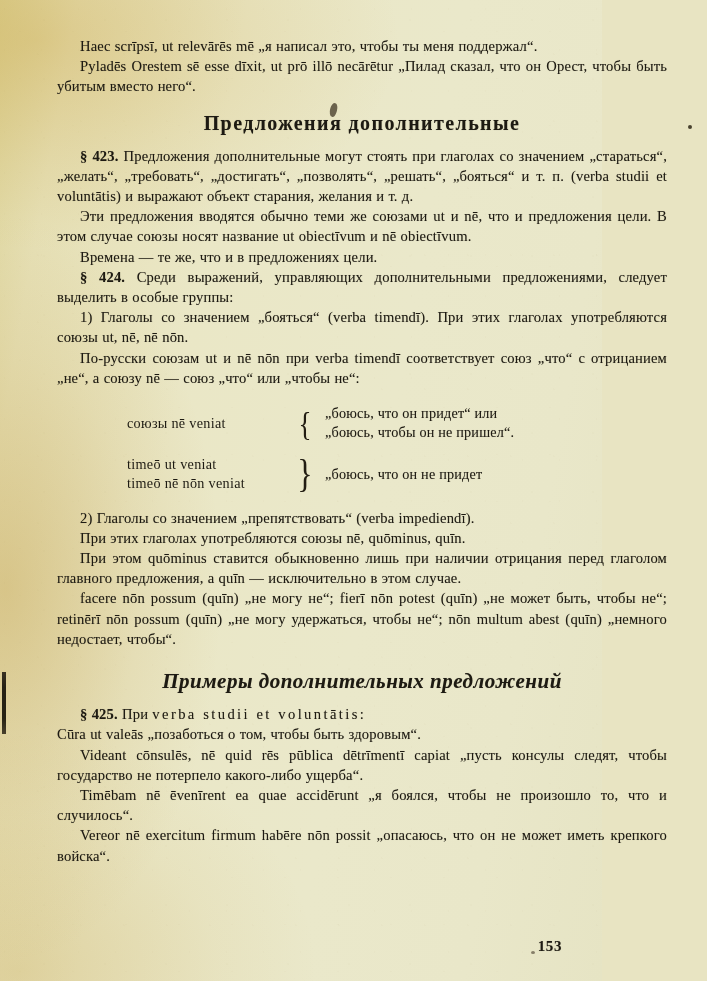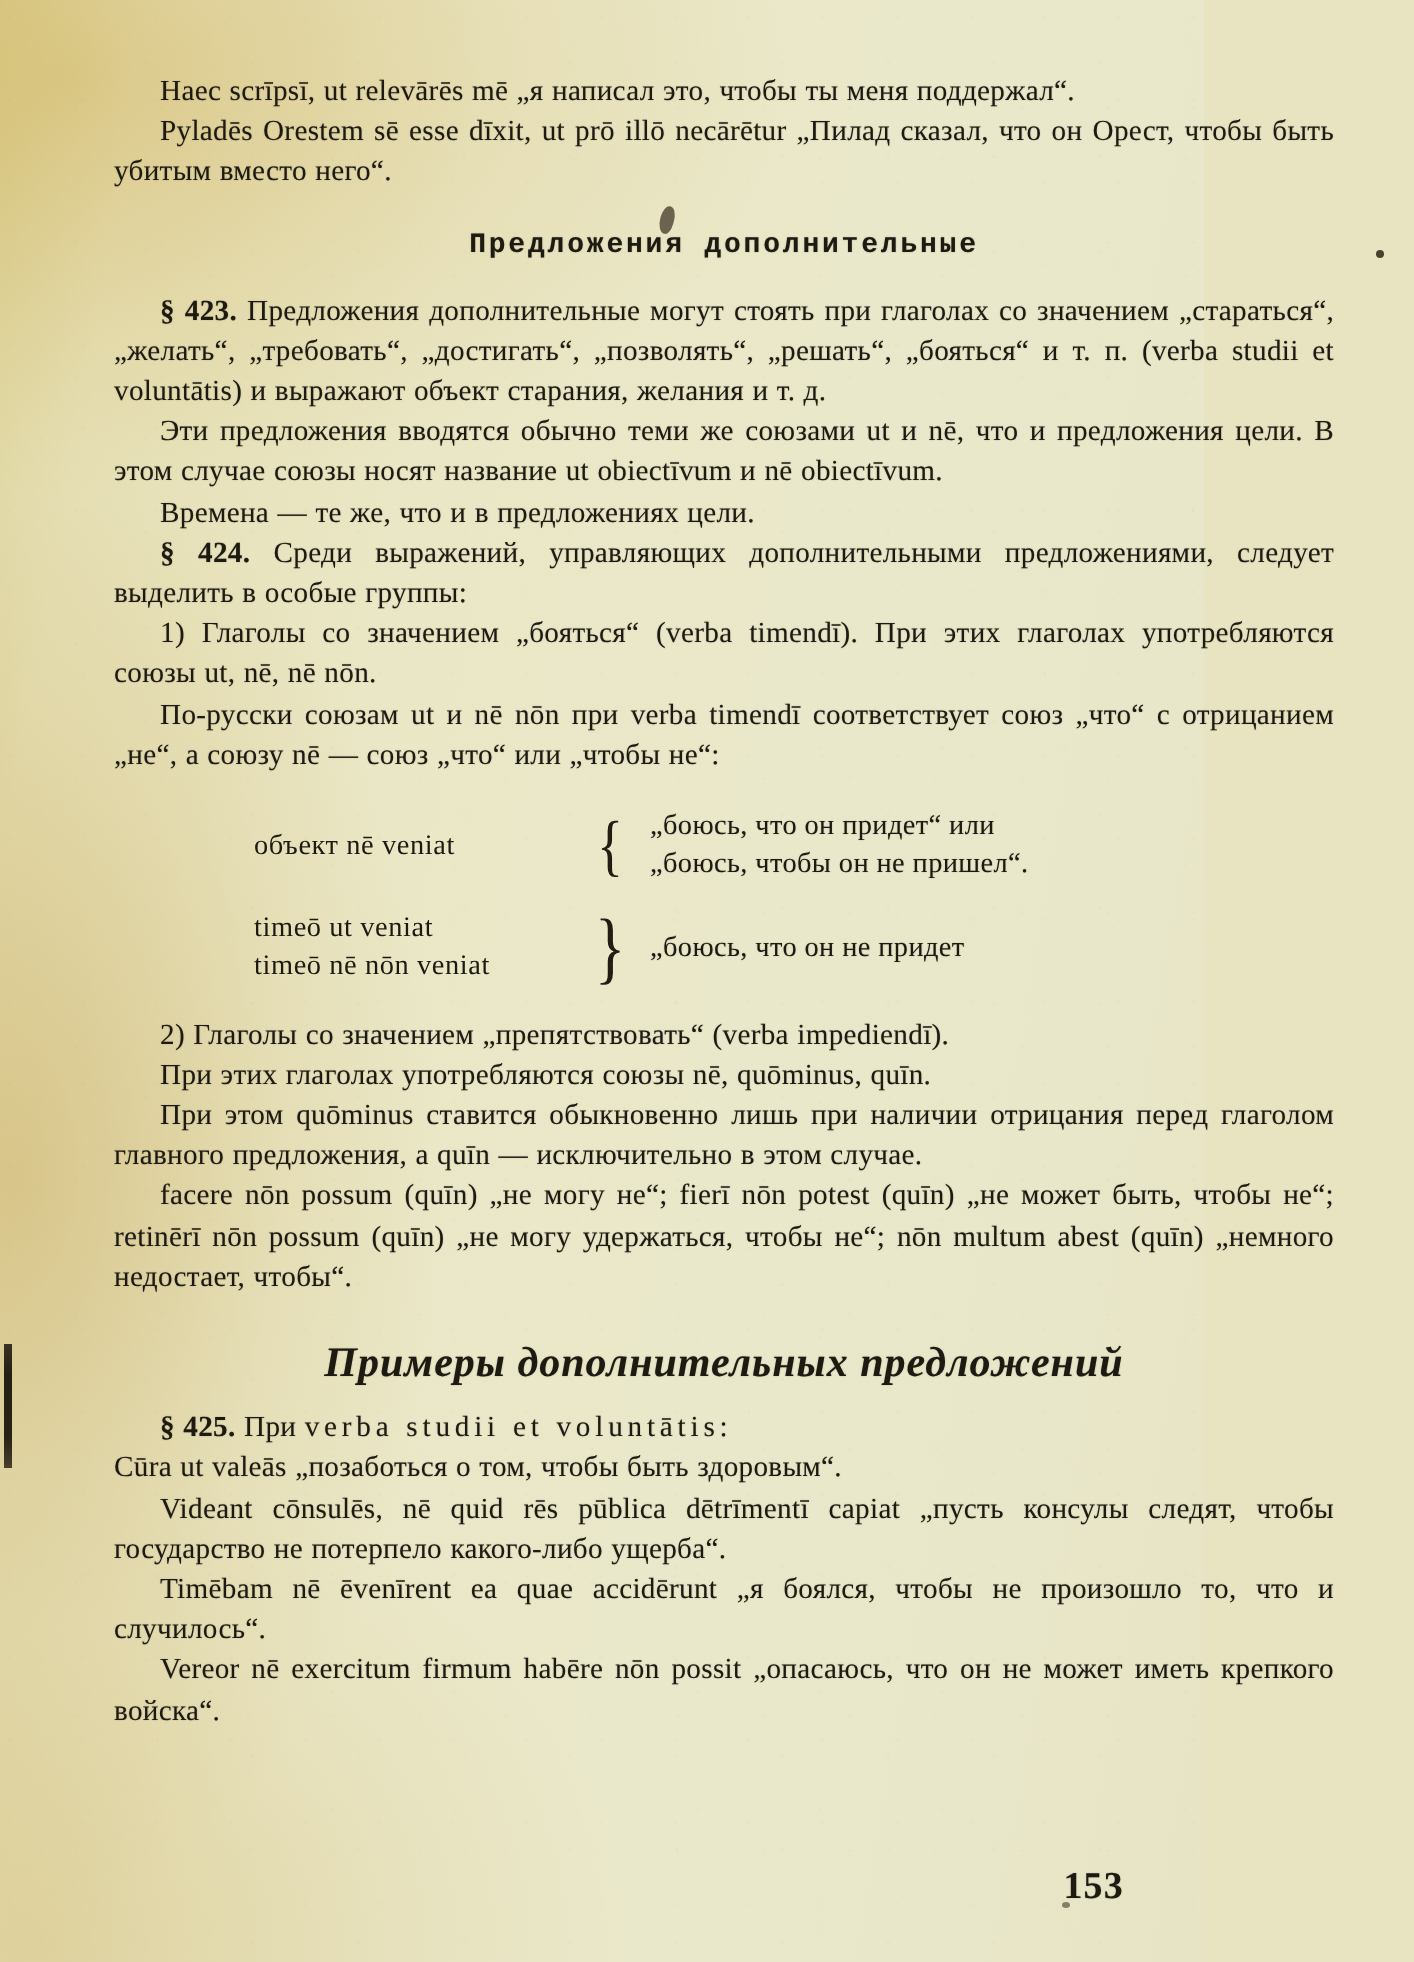--- a/index.html
+++ b/index.html
@@ -85,28 +85,27 @@
     line-height: 20.2px;
     text-align: justify;
     text-indent: 23px;
     letter-spacing: .15px;
     word-spacing: .4px;
     text-shadow: 0 0 .7px rgba(35,30,18,.30);
   }
   .para.noindent { text-indent: 0; }
 
   .sec-head {
-    font-size: 14px;
+    font-size: 20px;
     line-height: 20px;
     text-align: center;
     font-weight: bold;
     letter-spacing: 1.4px;
     margin: 16px 0 13px 0;
     text-shadow: 0 0 .7px rgba(35,30,18,.35);
-    font-family: Liberation Mono, monospace;
   }
   .sec-head-italic {
     font-size: 21px;
     line-height: 20px;
     text-align: center;
     font-weight: bold;
     font-style: italic;
     letter-spacing: .5px;
     margin: 22px 0 13px 0;
     text-shadow: 0 0 .7px rgba(35,30,18,.35);
@@ -148,21 +147,21 @@
     letter-spacing: .2px;
     text-shadow: 0 0 .7px rgba(35,30,18,.28);
   }
   .ex-right .r { white-space: nowrap; }
 
   
   #folio {
     position: absolute;
     right: 40px;
     bottom: 26px;
-    font-size: 19px;
+    font-size: 15px;
     font-weight: bold;
     letter-spacing: .6px;
     text-shadow: 0 0 .7px rgba(35,30,18,.35);
   }
 </style>
 </head>
 <body>
 
 <div id="page">
 
@@ -188,21 +187,21 @@
     <p class="para"><span class="sect">§ 424.</span> <span>Среди выражений, управляющих дополнительными предло­жениями, следует выделить в особые группы:</span></p>
 
     <p class="para">1) Глаголы со значением „бояться“ (verba timendī). При этих гла­голах употребляются союзы ut, nē, nē nōn.</p>
 
     <p class="para">По-русски союзам ut и nē nōn при verba timendī соответствует союз „что“ с отрицанием „не“, а союзу nē — союз „что“ или „чтобы не“:</p>
 
     <div id="example-block">
 
       <div class="ex-group">
         <div class="ex-left">
-          <div class="l">объект nē veniat</div>
+          <div class="l">союзы nē veniat</div>
         </div>
         <div class="ex-brace">{</div>
         <div class="ex-right">
           <div class="r">„боюсь, что он придет“ или</div>
           <div class="r">„боюсь, чтобы он не пришел“.</div>
         </div>
       </div>
 
       <div class="ex-group">
         <div class="ex-left">

